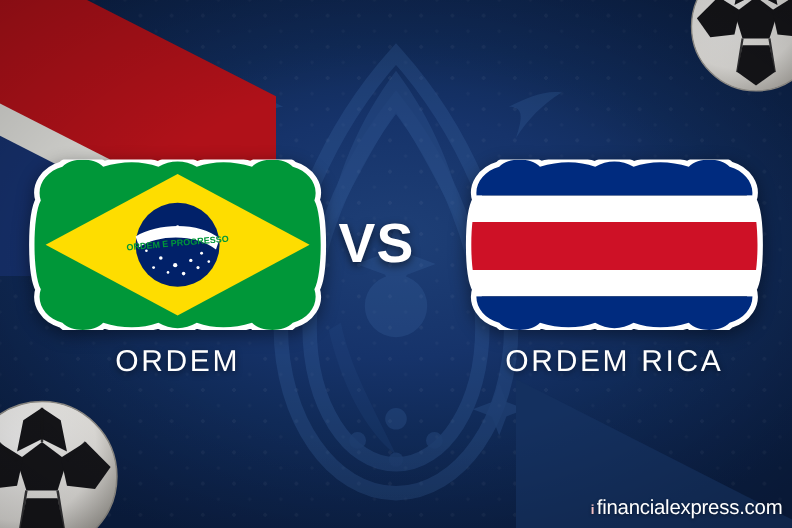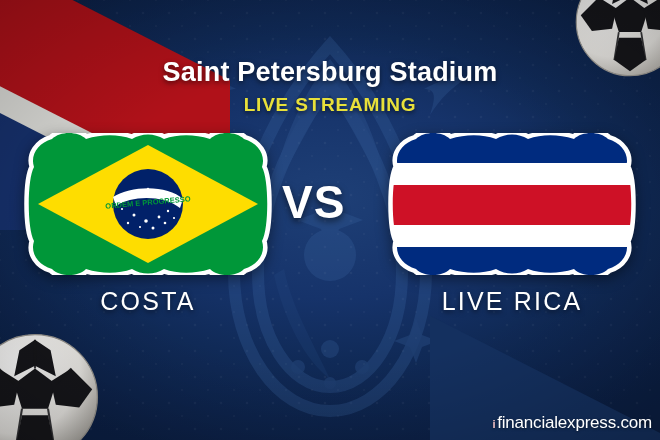--- a/index.html
+++ b/index.html
@@ -210,24 +210,20 @@
         <polygon points="50,94 64,84 60,64 40,64 36,84"></polygon>
       </g>
       <g stroke="#16161a" stroke-width="1.6" fill="none" opacity=".85">
         <path d="M50 28 L50 6 M66 40 L78 28 M60 59 L64 84 M40 59 L36 84 M34 40 L22 28"></path>
       </g>
     </svg>
   </div>
 
   <div class="vig"></div>
 
-  <div class="heading">
-    <div class="venue">Saint Petersburg Stadium</div>
-    <div class="live">LIVE STREAMING</div>
-  </div>
 
   <div class="match">
 
     <div class="side">
       <div class="plaqueWrap">
         <svg viewBox="0 0 252 142" xmlns="http://www.w3.org/2000/svg">
           <defs>
             <path id="plq" d="
               M30 6 C38 -2, 56 -2, 64 6
               C80 1, 96 1, 110 6
@@ -266,21 +262,21 @@
               <circle cx="118" cy="94" r="1.1"></circle>
                 <circle cx="143" cy="90" r="1.3"></circle>
               <circle cx="100" cy="76" r="1.1"></circle>
                 <circle cx="152" cy="85" r="1.1"></circle>
               <circle cx="126" cy="56" r="1.2"></circle>
                 <circle cx="136" cy="60" r="1"></circle>
             </g>
           </g>
         </svg>
       </div>
-      <div class="country">COSTA</div>
+      <div class="country">ORDEM</div>
     </div>
 
     <div class="vs">VS</div>
 
     <div class="side">
       <div class="plaqueWrap">
         <svg viewBox="0 0 252 142" xmlns="http://www.w3.org/2000/svg">
           <defs>
             <path id="plq2" d="
               M30 6 C38 -2, 56 -2, 64 6
@@ -306,21 +302,21 @@
           <use href="#plq2" fill="none" stroke="#ffffff" stroke-width="9"></use>
           <g clip-path="url(#clipCr)">
             <rect x="0" y="0" width="252" height="30" fill="#002b7f"></rect>
             <rect x="0" y="30" width="252" height="22" fill="#ffffff"></rect>
             <rect x="0" y="52" width="252" height="40" fill="#ce1126"></rect>
             <rect x="0" y="92" width="252" height="22" fill="#ffffff"></rect>
             <rect x="0" y="114" width="252" height="28" fill="#002b7f"></rect>
           </g>
         </svg>
       </div>
-      <div class="country">LIVE RICA</div>
+      <div class="country">ORDEM RICA</div>
     </div>
   </div>
 
   <div class="watermark">
     <span class="wm-mark">i</span>
     <span>financialexpress.com</span>
   </div>
 
 </div>
 

